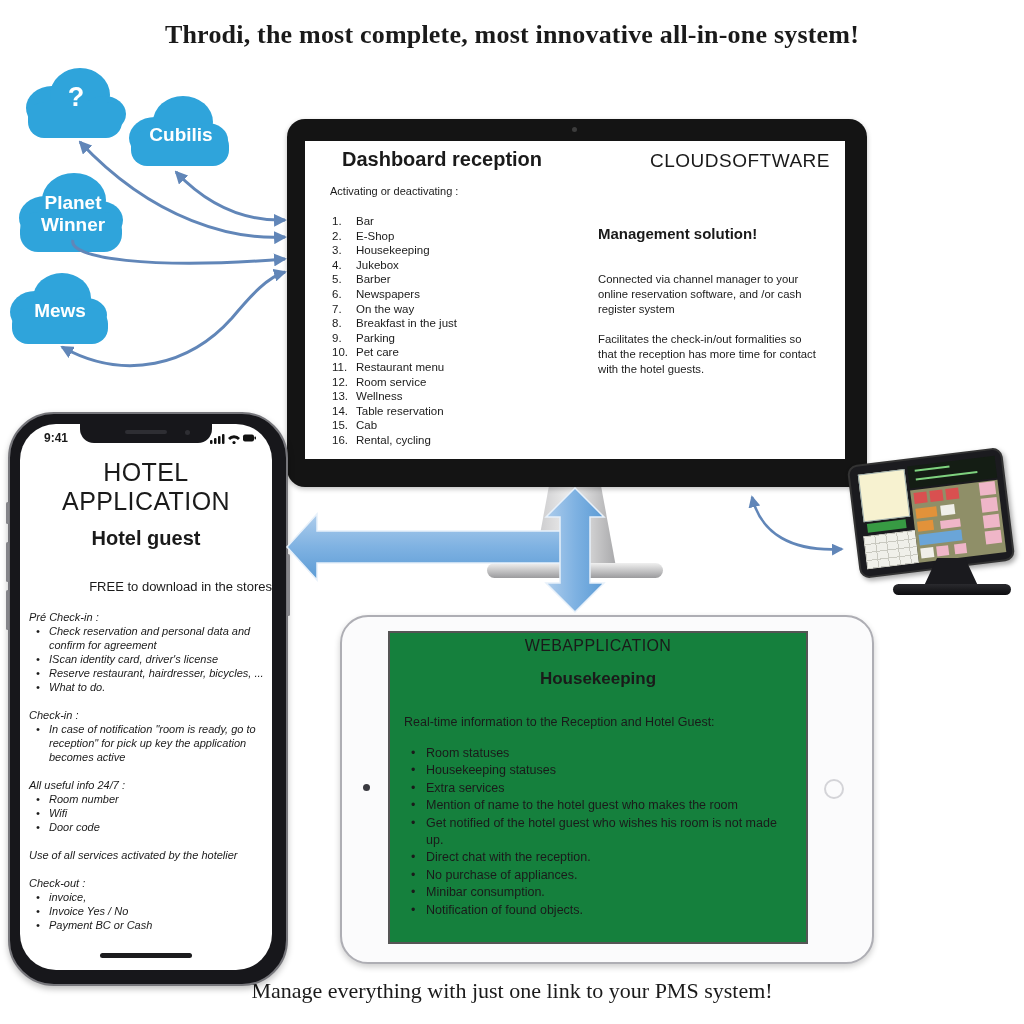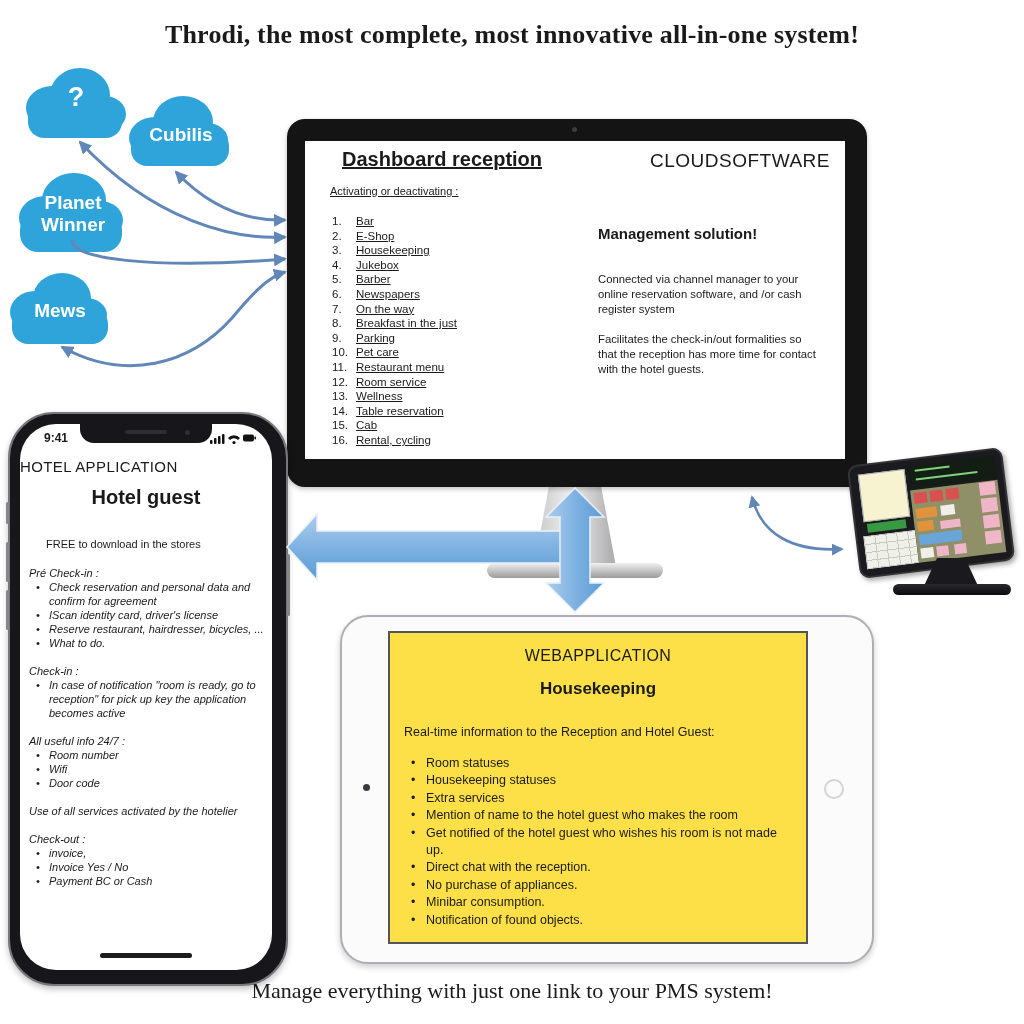--- a/index.html
+++ b/index.html
@@ -27,21 +27,21 @@
   .monitor-frame{left:287px;top:119px;width:580px;height:368px;background:#141414;
                  border-radius:18px;z-index:3;box-shadow:0 2px 5px rgba(0,0,0,.25);}
   .monitor-cam{left:572px;top:127px;width:5px;height:5px;border-radius:50%;background:#3c3c3c;z-index:4;}
   .monitor-screen{left:305px;top:141px;width:540px;height:318px;background:#ffffff;z-index:4;overflow:hidden;}
   .stand-neck{left:534px;top:487px;width:82px;height:80px;z-index:2;
               background:linear-gradient(90deg,#c7c7c9,#efefef 45%,#a9a9ab);
               clip-path:polygon(18% 0,82% 0,100% 100%,0 100%);}
   .stand-base{left:487px;top:563px;width:176px;height:15px;border-radius:8px;z-index:2;
               background:linear-gradient(#f0f0f0,#9b9b9d);}
 
-  .dash-col{left:330px;top:148px;width:262px;z-index:5;text-decoration:underline;}
+  .dash-col{left:330px;top:148px;width:262px;z-index:5;}
   .dash-title{font-size:20px;font-weight:bold;padding-left:12px;}
   .dash-sub{font-size:11px;margin-top:14px;}
   ol.dash-list{margin:17px 0 0 0;padding:0;list-style:none;counter-reset:n;
                font-size:11.5px;line-height:14.6px;}
   ol.dash-list li{counter-increment:n;position:relative;padding-left:26px;}
   ol.dash-list li::before{content:counter(n) ".";position:absolute;left:2px;}
 
   .cs-col{left:598px;top:150px;width:232px;z-index:5;}
   .cs-title{font-size:19px;text-align:right;letter-spacing:.5px;}
   .cs-heading{font-size:15px;font-weight:bold;margin-top:53px;}
@@ -55,38 +55,38 @@
   .phone-screen{left:20px;top:424px;width:252px;height:546px;background:#ffffff;
                 border-radius:36px;z-index:4;overflow:hidden;}
   .notch{position:absolute;left:50%;top:0;transform:translateX(-50%);width:132px;height:19px;
          background:#17171b;border-radius:0 0 14px 14px;}
   .notch .speaker{position:absolute;left:50%;top:6px;transform:translateX(-50%);
                   width:42px;height:4px;border-radius:2px;background:#2e2e33;}
   .notch .cam{position:absolute;right:22px;top:6px;width:5px;height:5px;border-radius:50%;background:#2e2e33;}
   .status-bar{position:relative;height:20px;padding-top:7px;font-size:12px;font-weight:bold;}
   .status-time{position:absolute;left:24px;top:7px;}
   .status-icons{position:absolute;right:16px;top:8px;}
-  .p-app-title{margin-top:7px;text-align:left;font-size:15px;letter-spacing:.4px;}
+  .p-app-title{margin-top:7px;text-align:center;font-size:25px;letter-spacing:.4px;}
   .p-guest{margin-top:11px;text-align:center;font-size:20px;font-weight:bold;}
-  .p-free{margin-top:29px;text-align:left;font-size:11px;padding-left:26px;}
+  .p-free{margin-top:29px;text-align:right;font-size:13px;padding-left:26px;}
   .p-body{margin-top:16px;padding:0 5px 0 9px;font-size:11px;line-height:14px;font-style:italic;}
   .p-sec{margin-top:14px;}
   .p-body ul{margin:0;padding:0;list-style:none;}
   .p-body li{position:relative;padding-left:20px;}
   .p-body li::before{content:"\2022";position:absolute;left:7px;}
   .home-bar{position:absolute;left:50%;bottom:12px;transform:translateX(-50%);
             width:92px;height:5px;border-radius:3px;background:#1c1c1e;}
 
   
   .tablet-frame{left:340px;top:615px;width:530px;height:345px;background:#fbfbfc;
                 border:2px solid #aeaeb4;border-radius:28px;z-index:3;box-shadow:0 3px 6px rgba(0,0,0,.2);}
   .tab-cam{left:363px;top:784px;width:7px;height:7px;border-radius:50%;background:#3a3a40;z-index:4;}
   .tab-home{left:824px;top:779px;width:16px;height:16px;border-radius:50%;border:2px solid #d4d4d8;z-index:4;}
-  .tab-box{left:388px;top:631px;width:420px;height:313px;background:#fde047;border:2px solid #555;z-index:4;
-           padding:10px 14px;box-sizing:border-box;}
+  .tab-box{left:388px;top:631px;width:420px;height:313px;background:#15803d;border:2px solid #555;z-index:4;
+           padding:0 14px;box-sizing:border-box;}
   .t-title{text-align:center;font-size:16px;margin-top:4px;letter-spacing:.4px;}
   .t-heading{text-align:center;font-size:17px;font-weight:bold;margin-top:14px;}
   .t-intro{font-size:12.5px;margin-top:26px;}
   ul.t-list{margin:16px 0 0 0;padding:0;list-style:none;font-size:12.5px;line-height:17.4px;}
   ul.t-list li{position:relative;padding-left:22px;}
   ul.t-list li::before{content:"\2022";position:absolute;left:7px;}
 
   
   .pos{left:845px;top:450px;width:178px;height:152px;z-index:3;}
   .pos-screen{position:absolute;left:8px;top:6px;width:152px;height:110px;background:#1b1b1f;

